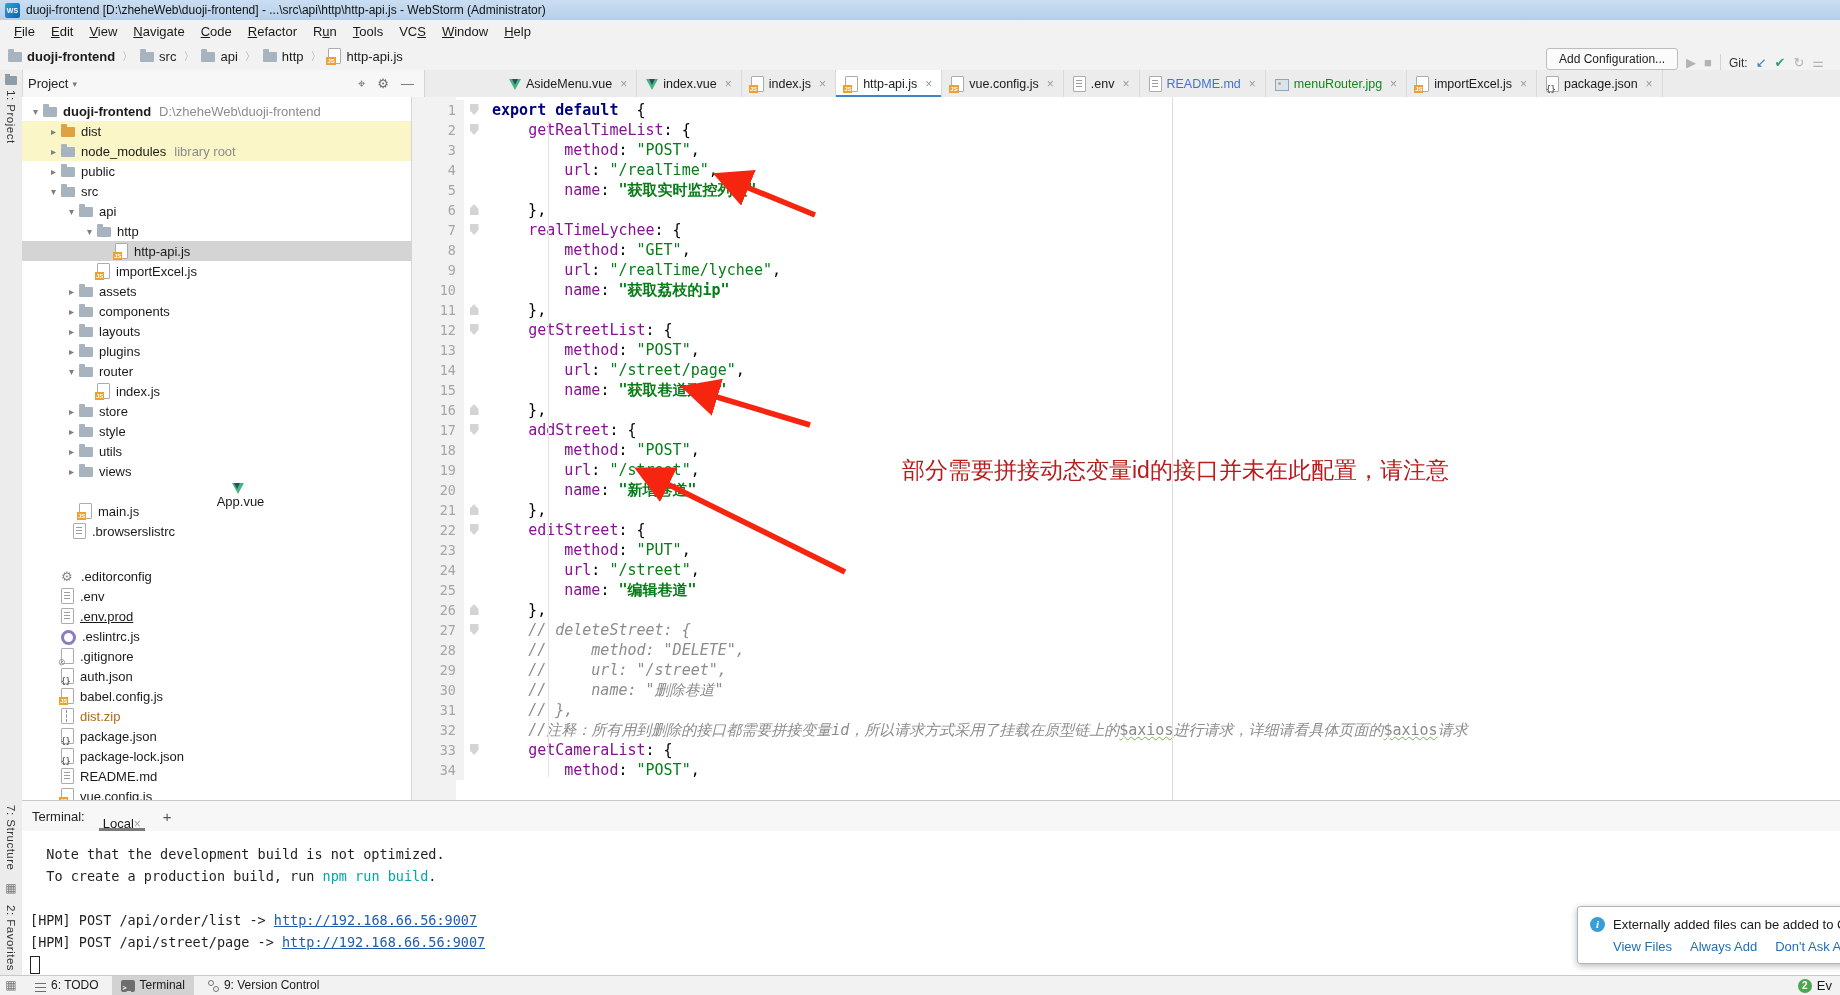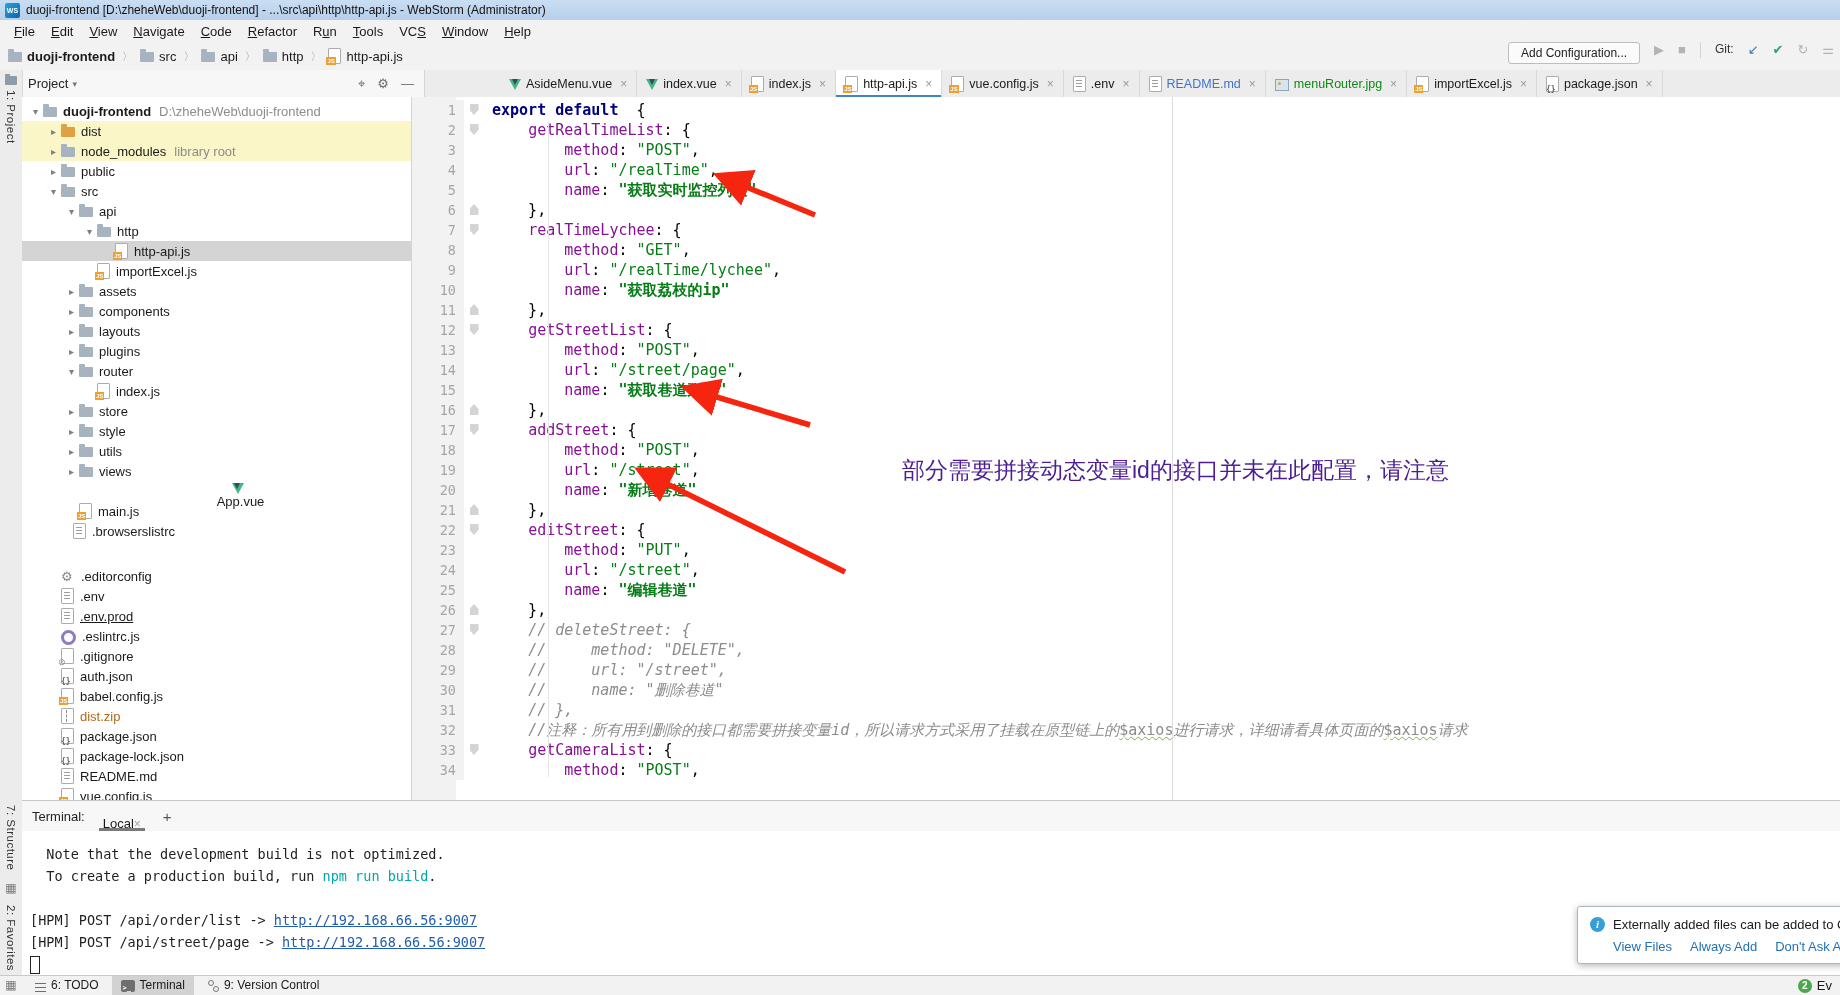--- a/index.html
+++ b/index.html
@@ -17,21 +17,21 @@
   #menubar{left:0;top:20px;width:1840px;height:22px;background:#F2F2F2;display:flex;align-items:center;padding-left:6px}
   .menu-item{padding:2px 8px;cursor:default}
   .menu-item u{text-decoration:underline}
 
   
   #toolbar{left:0;top:42px;width:1840px;height:28px;background:#F2F2F2;border-bottom:1px solid #E0E0E0;
            display:flex;align-items:center;padding-left:8px}
   .crumb{display:flex;align-items:center;gap:5px;margin-right:4px}
   .crumb .sep{color:#9a9a9a;font-size:11px;margin:0 2px}
   .crumb .lbl.b{font-weight:bold}
-  #toolbar-right{position:absolute;right:0;top:42px;height:28px;display:flex;align-items:flex-start;gap:14px;padding-right:6px}
+  #toolbar-right{position:absolute;right:0;top:42px;height:28px;display:flex;align-items:flex-end;gap:8px;padding-right:16px}
   .addcfg{border:1px solid #BDBDBD;background:#FBFBFB;border-radius:3px;font-size:12px;padding:3px 12px;color:#222}
   .tb-ic{font-size:13px;color:#B3B3B3}
   .tb-ic.blue{color:#3C7FBE}
   .tb-ic.green{color:#2E9E74}
   .tb-div{width:1px;height:16px;background:#D2D2D2}
   .git-lbl{font-size:12px;color:#333}
 
   
   #headrow{left:0;top:70px;width:1840px;height:27px;background:#ECECEC;border-bottom:1px solid #D5D5D5}
   #proj-header{position:absolute;left:22px;top:0;width:390px;height:27px;background:#F7F7F7;
@@ -112,21 +112,21 @@
   .tk-k{color:#000080;font-weight:bold}
   .tk-p{color:#871094}
   .tk-s{color:#067D17}
   .tk-sc{color:#067D17;font-weight:bold}
   .tk-c{color:#8C8C8C;font-style:italic}
   .tk-cw{color:#8C8C8C;text-decoration:underline wavy #7CB342 1px}
   .tk-d{color:#000}
   #gutter-bg{position:absolute;left:0;top:0;width:44px;bottom:0;background:#F2F2F2;z-index:0}
   #indent-guide{position:absolute;left:136px;top:24px;height:656px;border-left:1px solid #E4E4E4}
   #margin-guide{position:absolute;left:760px;top:0;bottom:0;border-left:1px solid #DCDCDC}
-  #annotation{position:absolute;left:490px;top:358px;font-size:23px;color:#4c1d95;
+  #annotation{position:absolute;left:490px;top:358px;font-size:23px;color:#b91c1c;
               font-family:"Liberation Sans",sans-serif;white-space:nowrap}
   #arrows{position:absolute;left:0;top:0;pointer-events:none}
 
   
   #terminal{left:22px;top:800px;width:1818px;height:175px;background:#FFFFFF;border-top:1px solid #C9C9C9}
   #term-header{height:30px;background:#F7F7F7;display:flex;align-items:center;padding-left:10px;gap:14px}
   #term-header .tlabel{color:#222}
   .term-tab{position:relative;height:30px;display:flex;align-items:flex-end;gap:0;padding:0 4px}
   .term-tab.active::after{content:"";position:absolute;left:0;right:0;bottom:0;height:3px;background:#7A7A7A}
   .term-tab .close{color:#A5A5A5;font-size:12px}

